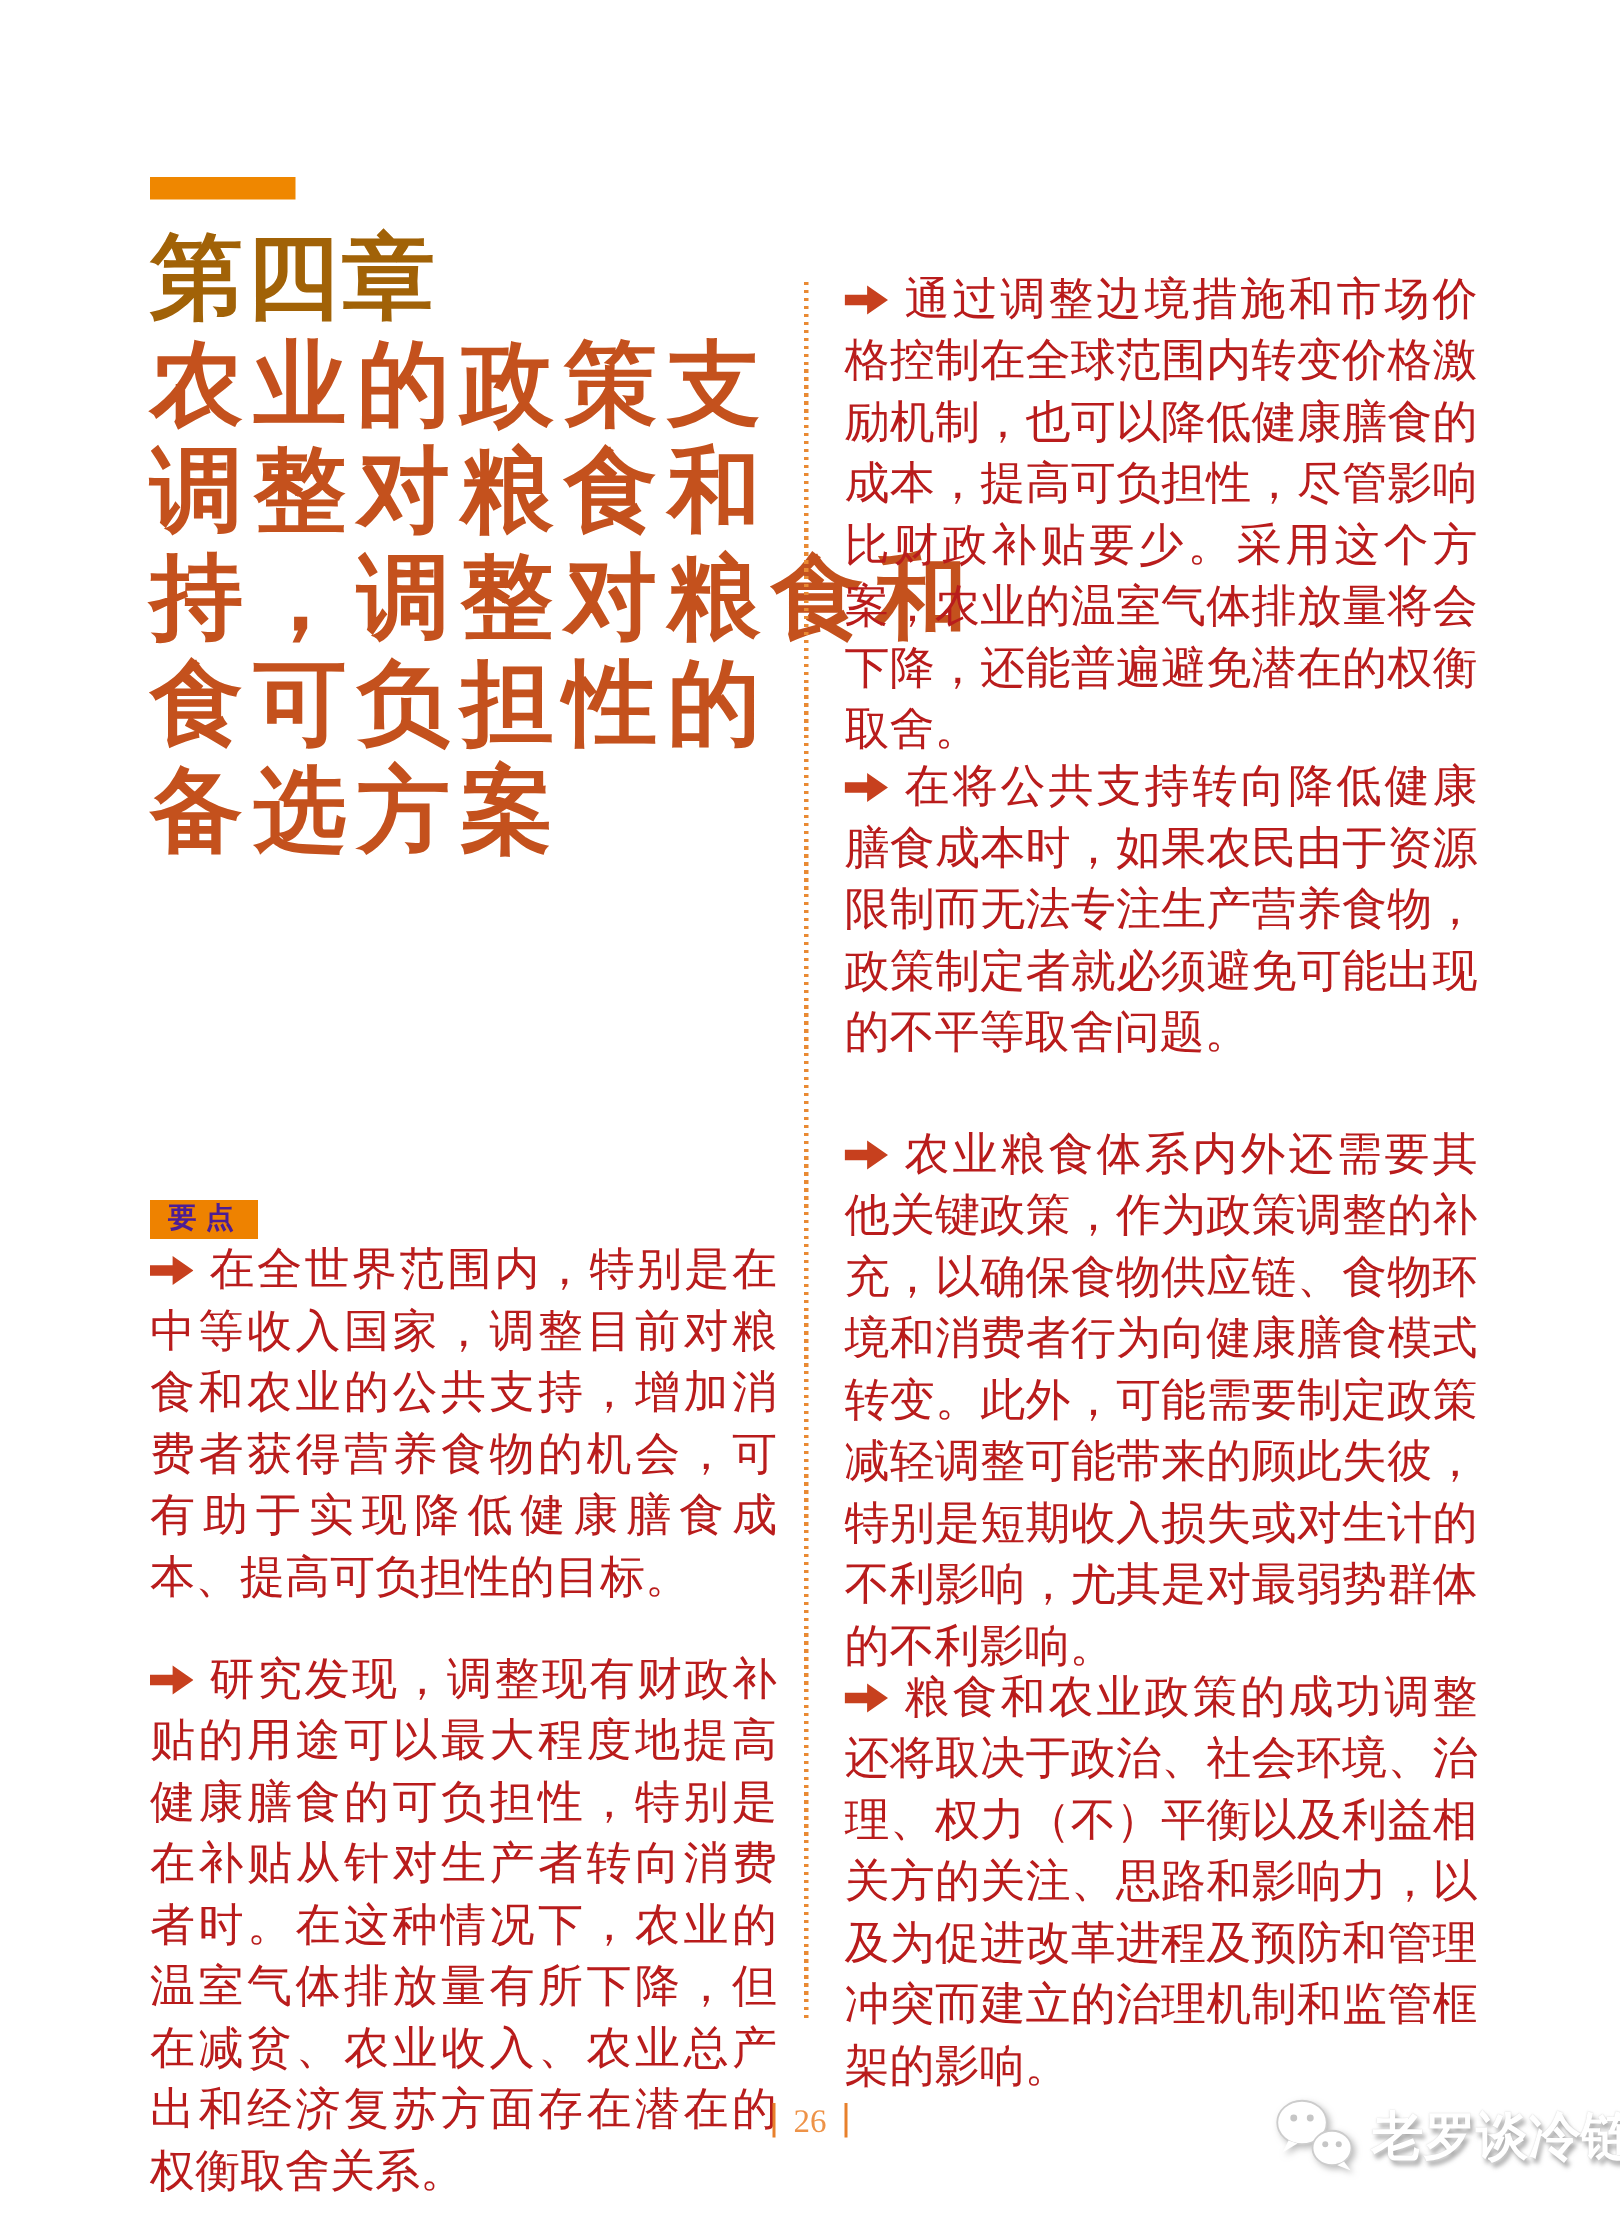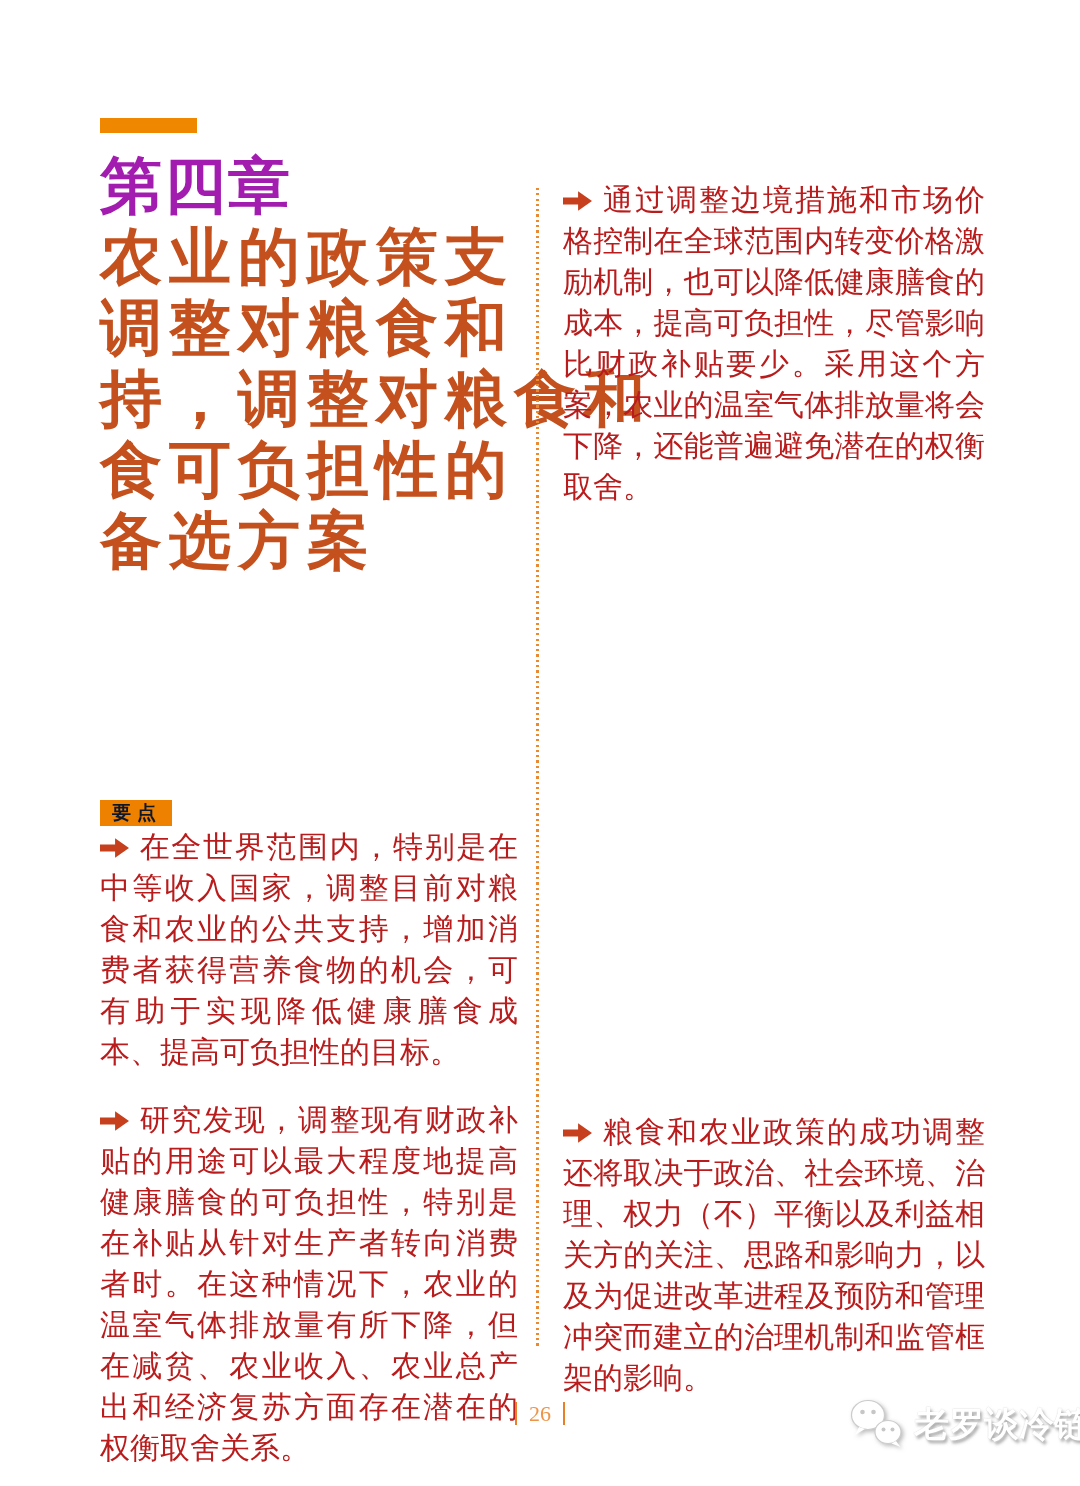--- a/index.html
+++ b/index.html
@@ -11,21 +11,21 @@
     font-family:"Liberation Sans", sans-serif;
   }
   
   .accent-bar{
     position:absolute;left:100px;top:118px;
     width:97px;height:15px;background:#EF8700;
   }
   .chapter{
     position:absolute;left:100px;top:150px;margin:0;
     font-size:62px;line-height:71px;font-weight:800;
-    letter-spacing:2px;color:#a21caf;white-space:nowrap;
+    letter-spacing:2px;color:#a16207;white-space:nowrap;
   }
   .title{
     position:absolute;left:100px;top:221px;width:430px;
     color:#C4511D;font-size:62px;line-height:71px;font-weight:800;
   }
   .title-line{letter-spacing:7px;white-space:nowrap;}
   
   .divider{
     position:absolute;left:536px;top:188px;width:3px;height:1160px;
     background:repeating-linear-gradient(to bottom,#E98A33 0 2.2px,transparent 2.2px 5.3px);
@@ -41,21 +41,21 @@
   .para-r2{left:563px;top:504px;width:422px;}
   .para-r3{left:563px;top:749px;width:422px;}
   .para-r4{left:563px;top:1111px;width:422px;}
   .arrow{
     display:inline-block;width:29px;height:22px;
     background:#C7401E;vertical-align:-2px;margin-right:9px;
     clip-path:polygon(0 34%,52% 34%,52% 6%,100% 50%,52% 94%,52% 66%,0 66%);
   }
   .kp-badge{
     position:absolute;left:100px;top:800px;
-    background:#EE8200;color:#0f172a;
+    background:#EE8200;color:#4c1d95;
     font-size:19px;line-height:26px;font-weight:800;
     padding:0 10px 0 12px;letter-spacing:6px;
   }
   
   .footer{
     position:absolute;left:0;top:1402px;width:1080px;
     display:flex;justify-content:center;align-items:flex-start;gap:12px;
   }
   .pg-bar{display:inline-block;width:2px;height:23px;background:#E8802B;}
   .pg-num{
@@ -94,20 +94,26 @@
   <p class="para para-l1">
     <span class="arrow"></span><span>在全世界范围内，特别是在中等收入国家，调整目前对粮食和农业的公共支持，增加消费者获得营养食物的机会，可有助于实现降低健康膳食成本、提高可负担性的目标。</span>
   </p>
   <p class="para para-l2">
     <span class="arrow"></span><span>研究发现，调整现有财政补贴的用途可以最大程度地提高健康膳食的可负担性，特别是在补贴从针对生产者转向消费者时。在这种情况下，农业的温室气体排放量有所下降，但在减贫、农业收入、农业总产出和经济复苏方面存在潜在的权衡取舍关系。</span>
   </p>
 
   <p class="para para-r1">
     <span class="arrow"></span><span>通过调整边境措施和市场价格控制在全球范围内转变价格激励机制，也可以降低健康膳食的成本，提高可负担性，尽管影响比财政补贴要少。采用这个方案，农业的温室气体排放量将会下降，还能普遍避免潜在的权衡取舍。</span>
   </p>
+  <p class="para para-r2">
+    <span class="arrow"></span><span>在将公共支持转向降低健康膳食成本时，如果农民由于资源限制而无法专注生产营养食物，政策制定者就必须避免可能出现的不平等取舍问题。</span>
+  </p>
+  <p class="para para-r3">
+    <span class="arrow"></span><span>农业粮食体系内外还需要其他关键政策，作为政策调整的补充，以确保食物供应链、食物环境和消费者行为向健康膳食模式转变。此外，可能需要制定政策减轻调整可能带来的顾此失彼，特别是短期收入损失或对生计的不利影响，尤其是对最弱势群体的不利影响。</span>
+  </p>
   <p class="para para-r4">
     <span class="arrow"></span><span>粮食和农业政策的成功调整还将取决于政治、社会环境、治理、权力（不）平衡以及利益相关方的关注、思路和影响力，以及为促进改革进程及预防和管理冲突而建立的治理机制和监管框架的影响。</span>
   </p>
 
   <div class="footer">
     <span class="pg-bar"></span>
     <span class="pg-num">26</span>
     <span class="pg-bar"></span>
   </div>
 

